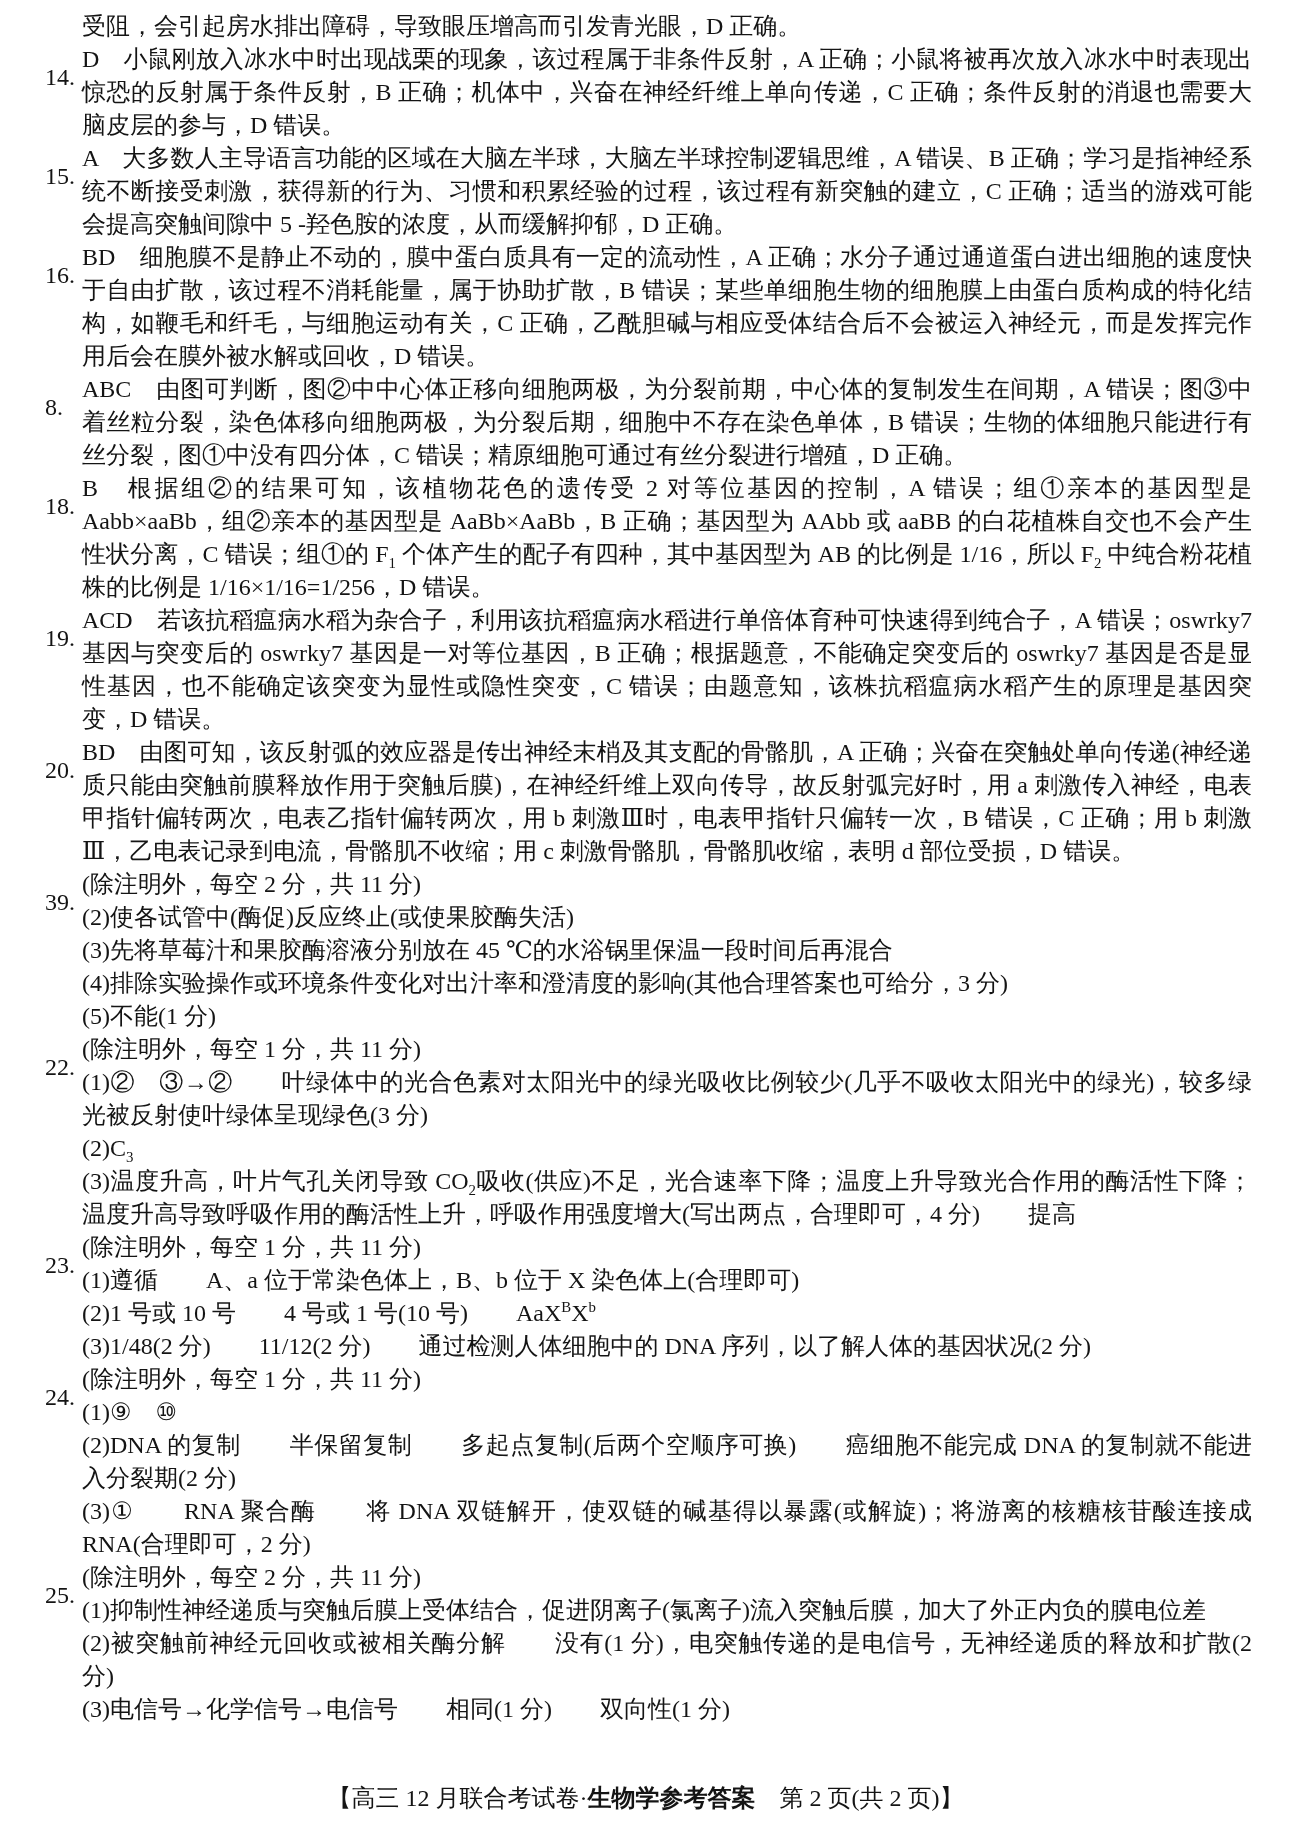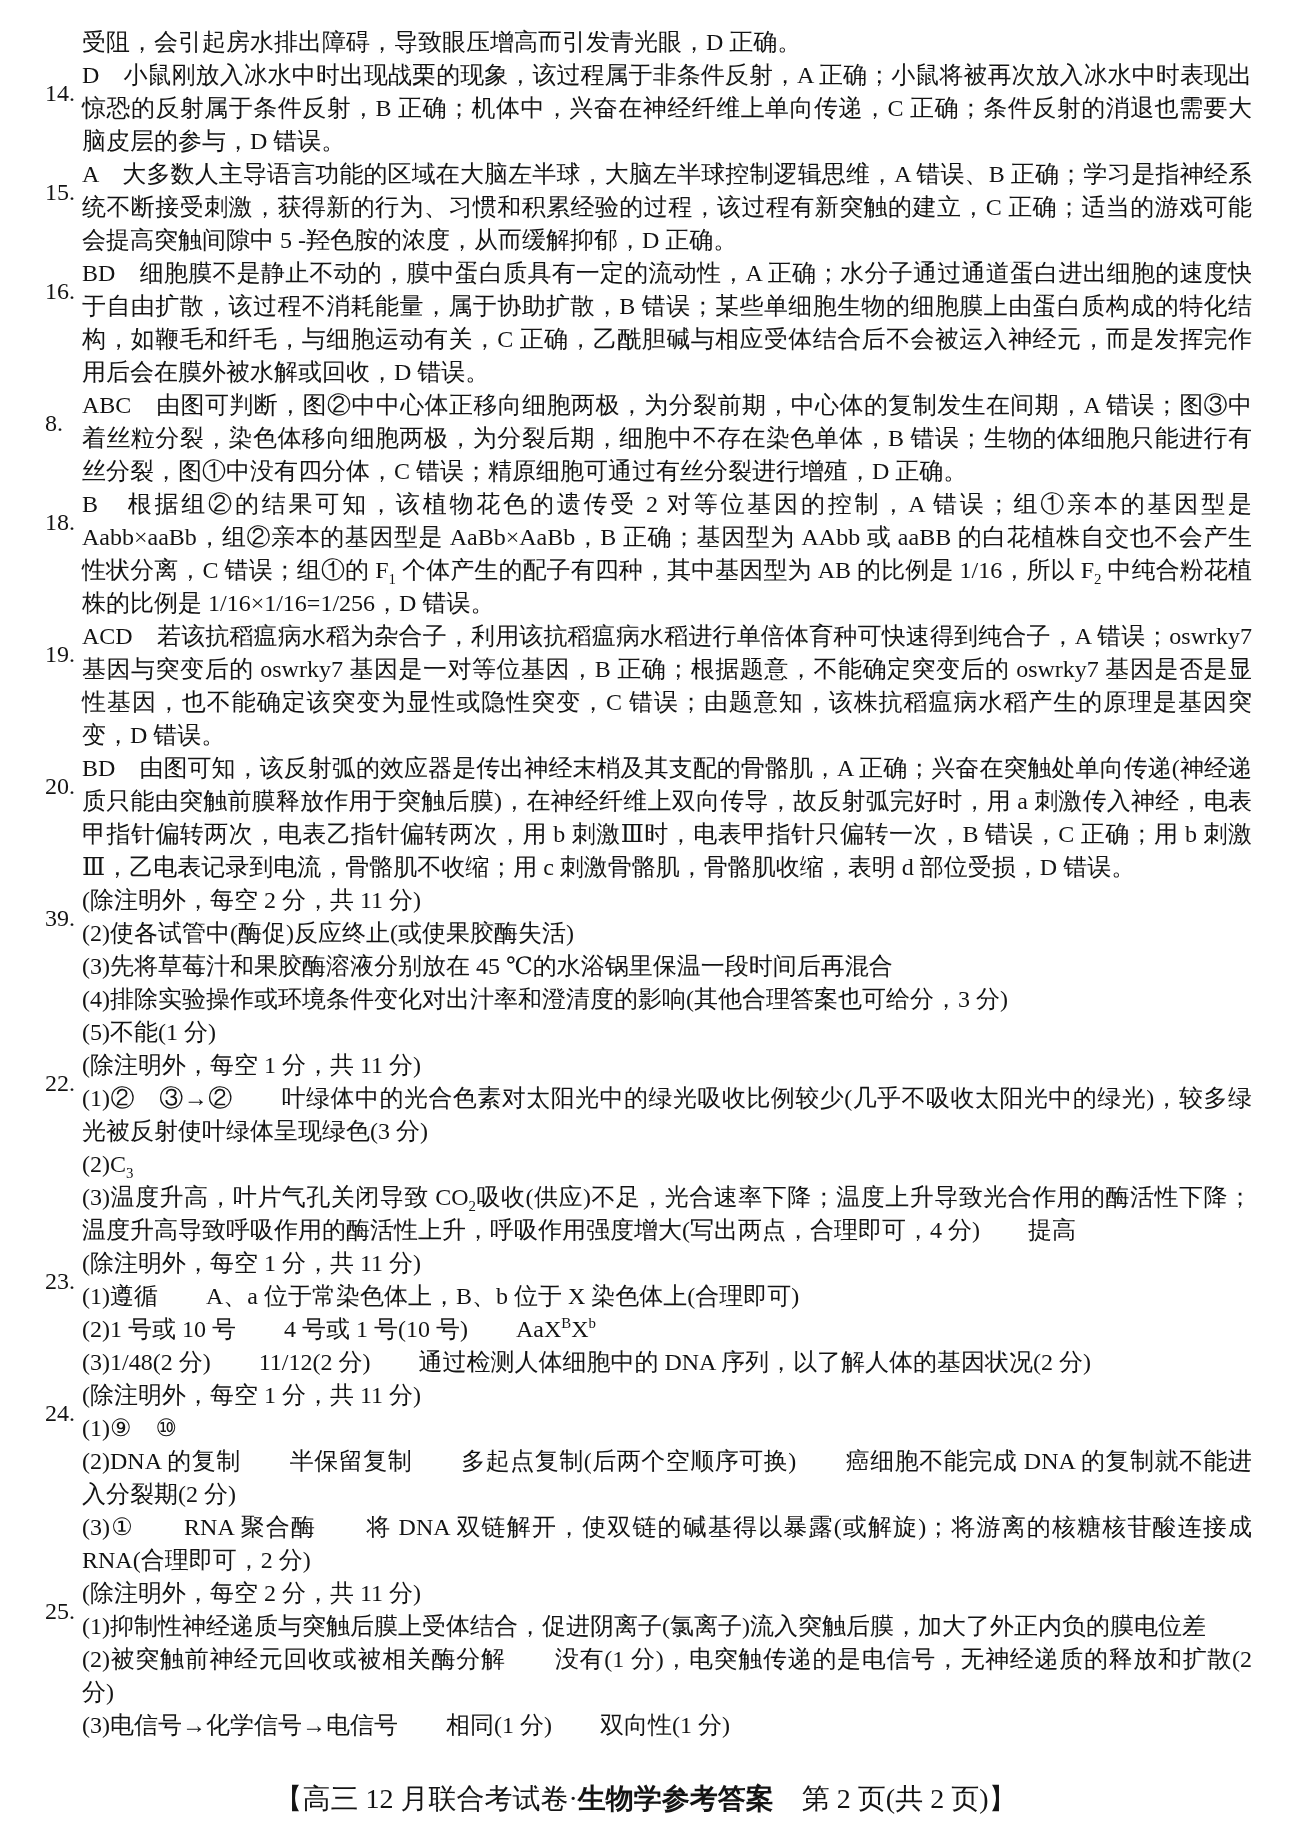--- a/index.html
+++ b/index.html
@@ -9,21 +9,21 @@
     height:1834px;
     margin:0 auto;
     background:#ffffff;
     color:#141414;
     font-family:"Liberation Serif","DejaVu Serif",serif;
     font-size:24px;
     line-height:33px;
     overflow:hidden;
   }
   .content{
-    padding:26px 39px 0 45px;
+    padding:10px 39px 0 45px;
   }
   .para{
     position:relative;
     padding-left:37px;
     text-align:justify;
     text-justify:inter-ideograph;
   }
   .para .marker{
     position:absolute;
     left:0;
@@ -33,21 +33,21 @@
   sub,sup{
     font-size:0.62em;
     line-height:0;
   }
   .footer{
     position:absolute;
     top:1782px;
     left:0;
     width:100%;
     text-align:center;
-    font-size:28px;
+    font-size:24px;
     line-height:33px;
   }
   .footer .bold{
     font-weight:bold;
   }
 </style>
 </head>
 <body>
 
 <div class="page">

